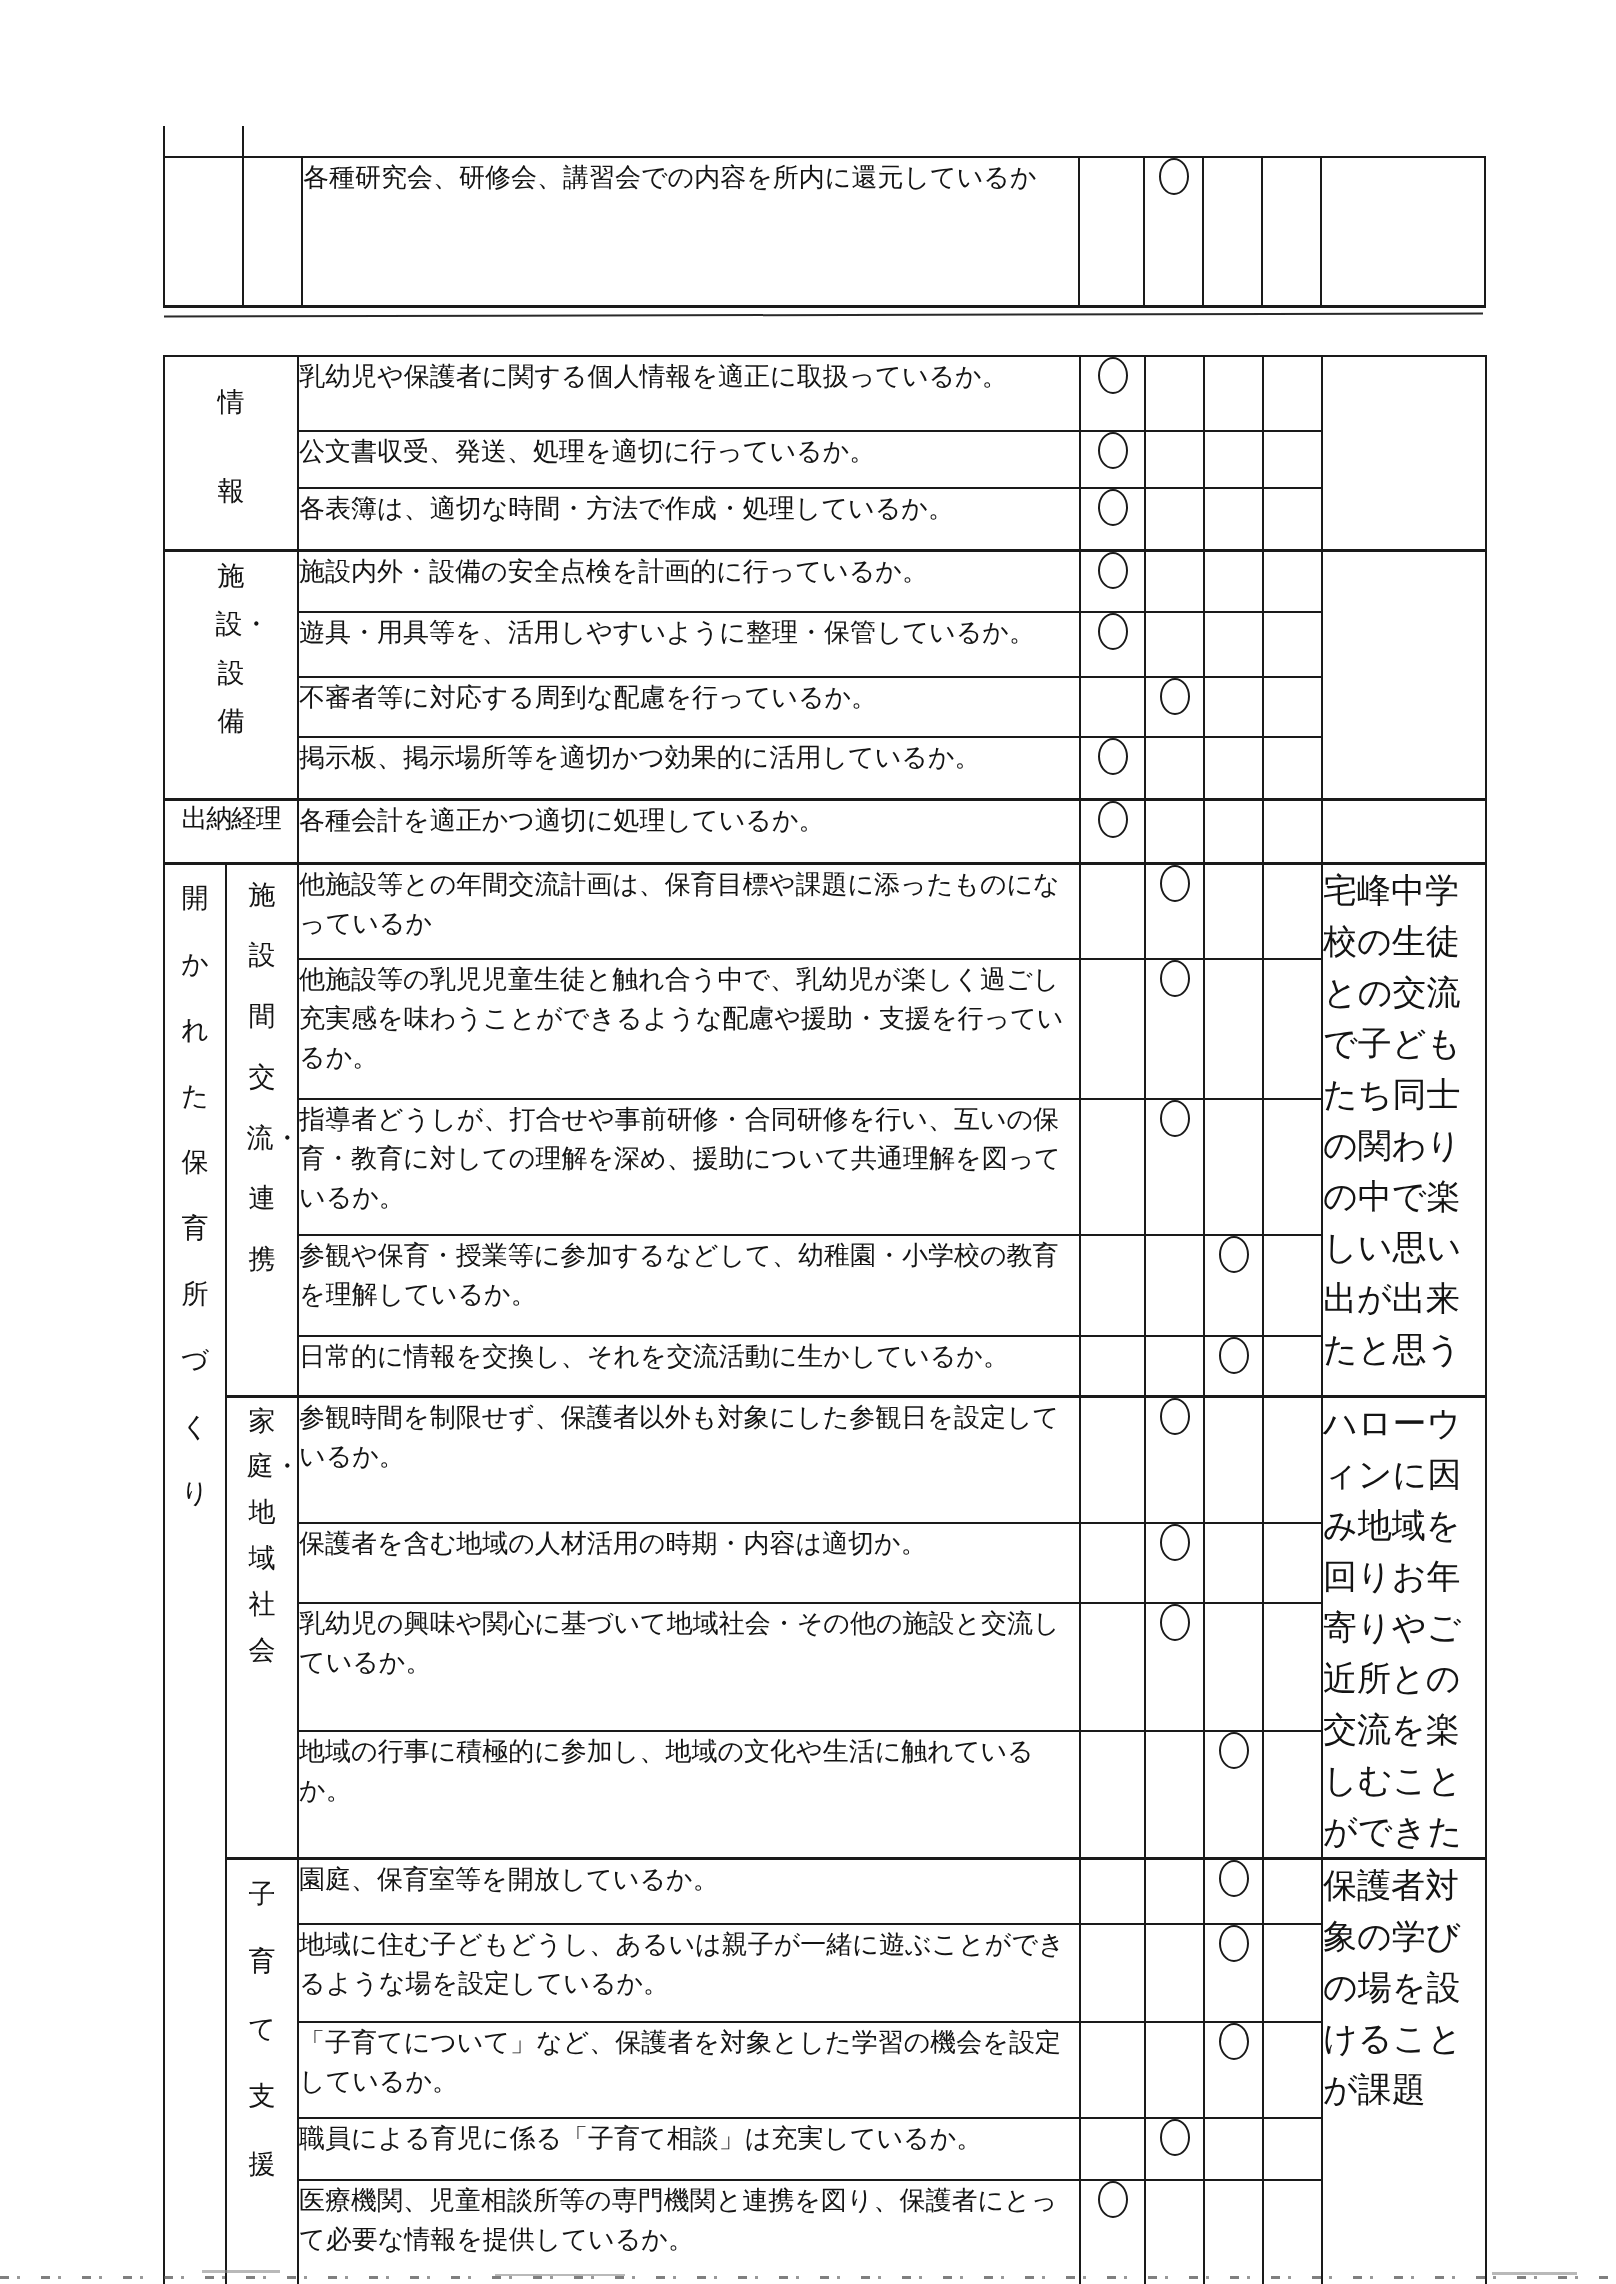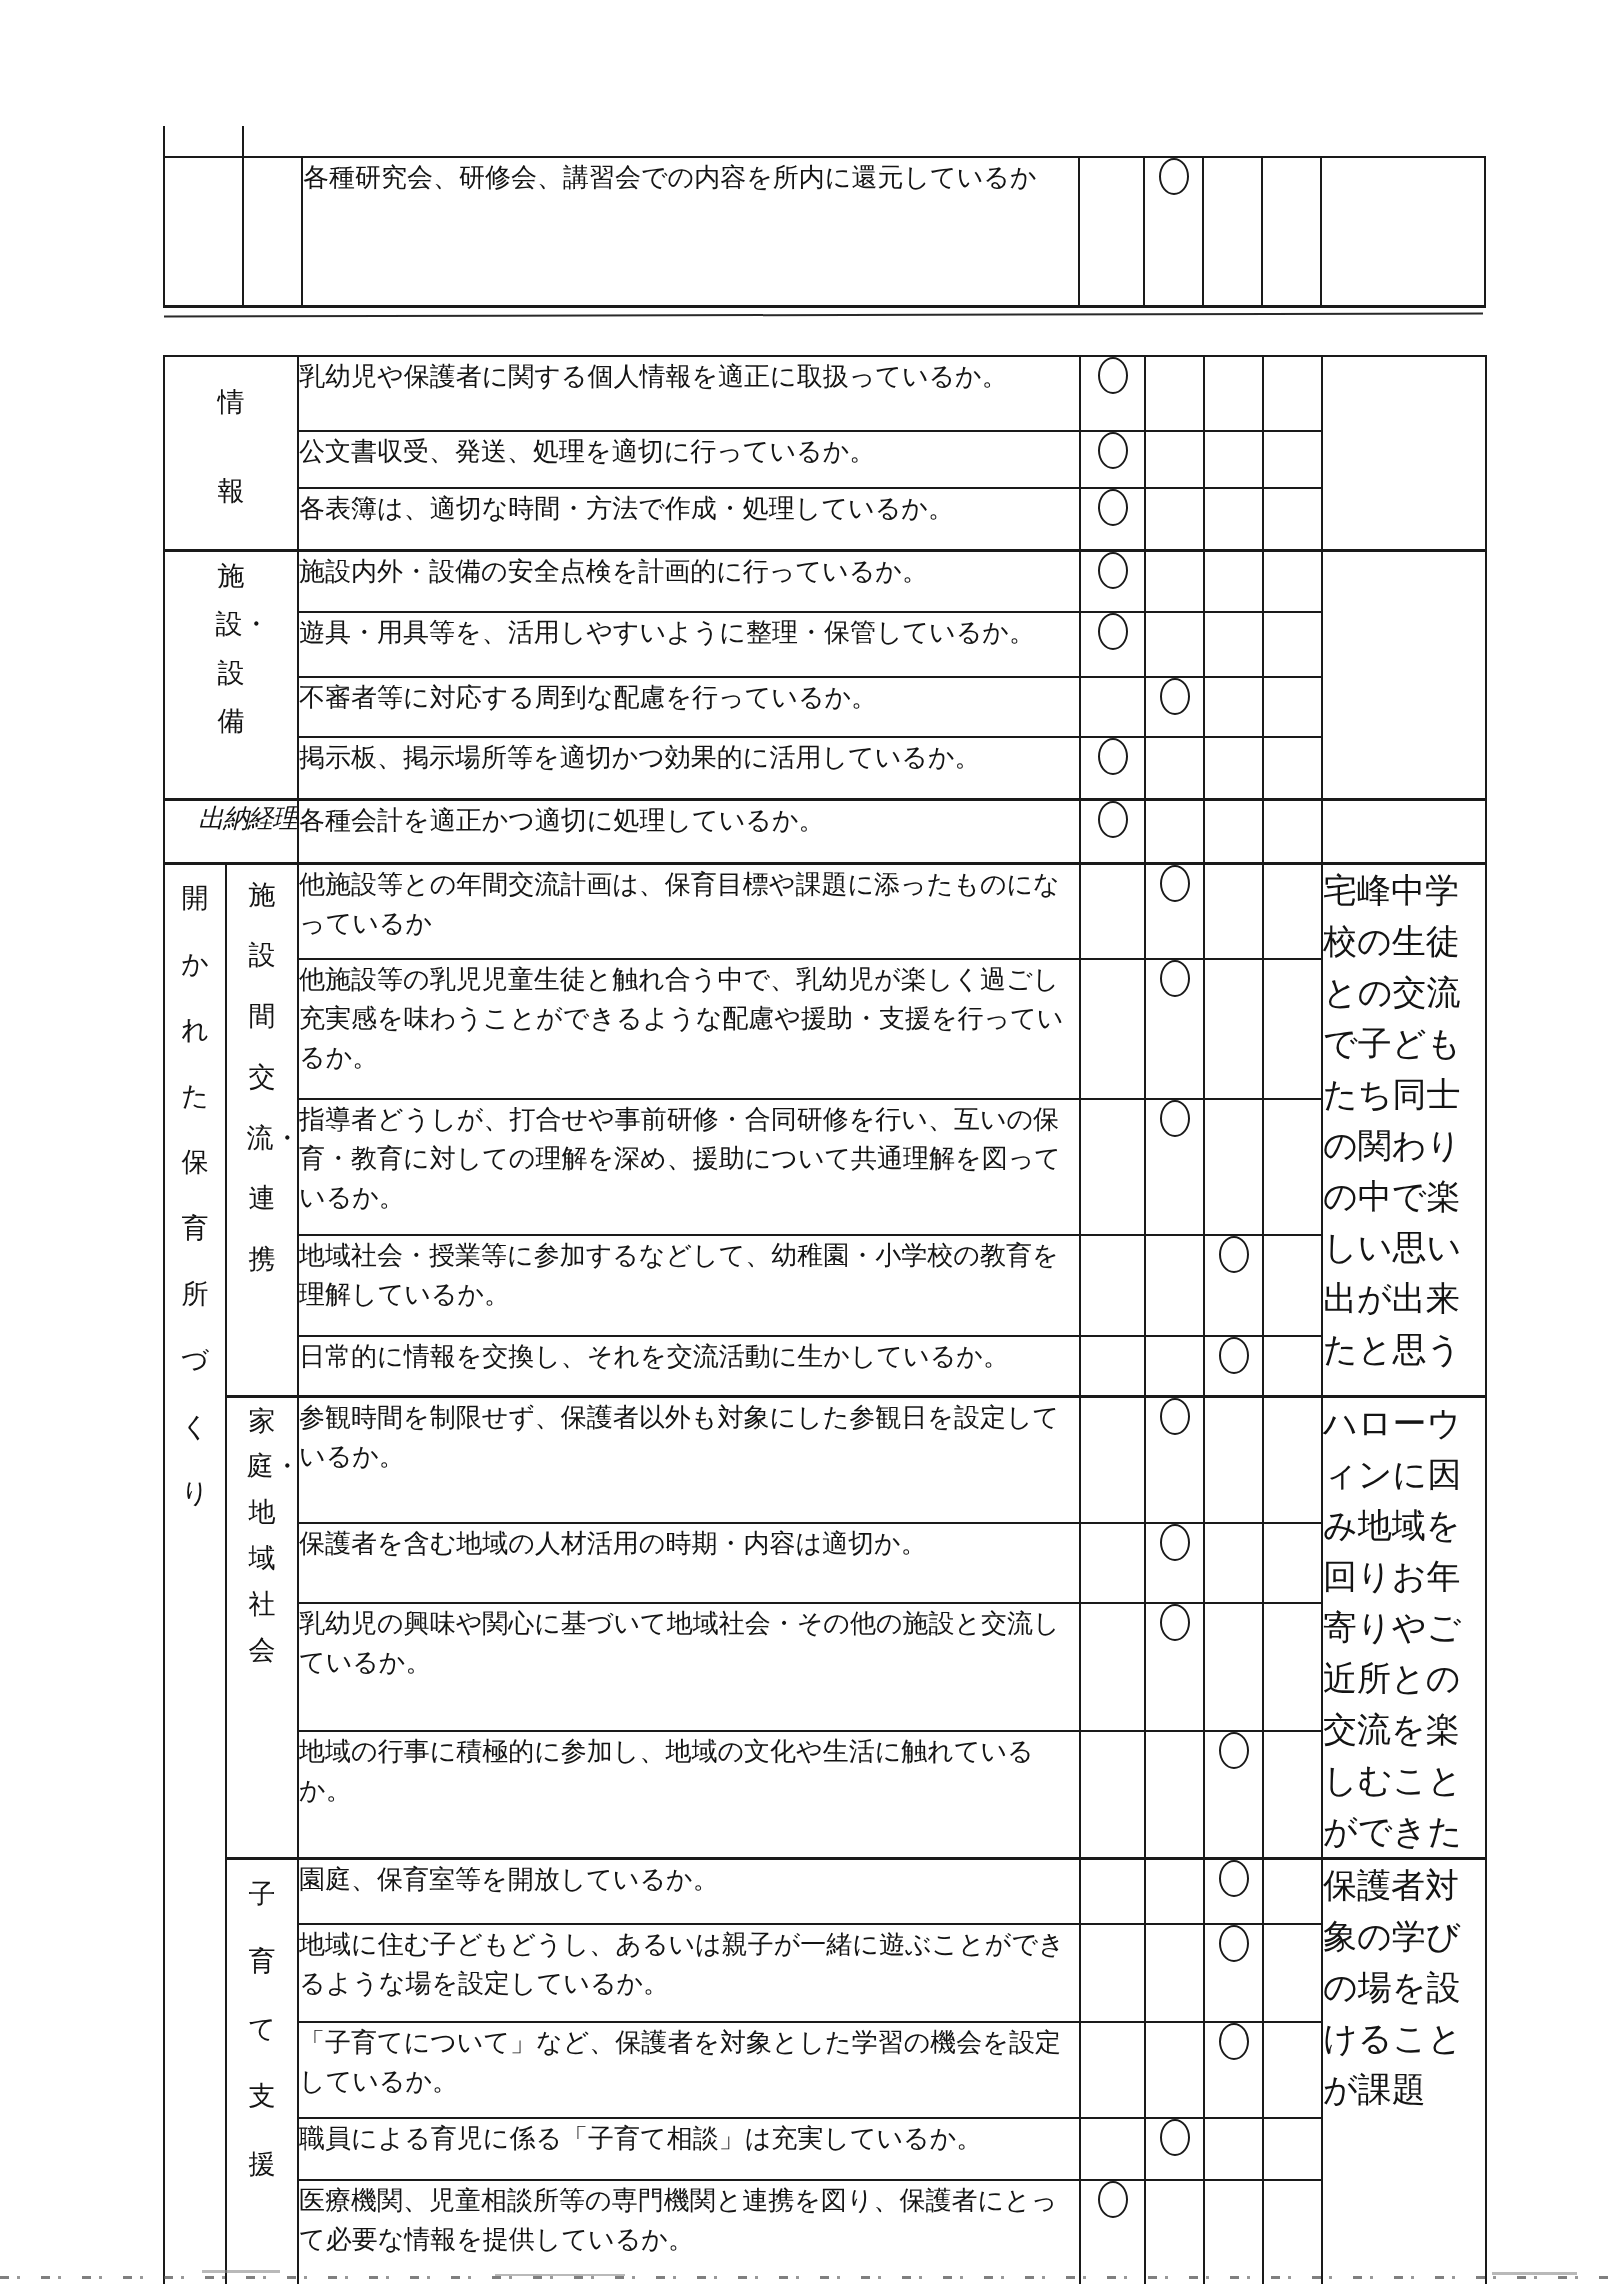--- a/index.html
+++ b/index.html
@@ -66,22 +66,22 @@
   td.v-fac .vlabel{line-height:1.8;}
   td.v-open{vertical-align:top;padding-top:34px;}
   td.v-open .vlabel{line-height:2.45;}
   td.v-sub0{vertical-align:top;padding-top:9px;}
   td.v-sub0 .vlabel{line-height:2.25;}
   td.v-sub1{vertical-align:top;padding-top:6.5px;}
   td.v-sub1 .vlabel{line-height:1.7;}
   td.v-sub2{vertical-align:top;padding-top:19.5px;}
   td.v-sub2 .vlabel{line-height:2.5;}
   td.cat-h{
-    vertical-align:middle;text-align:right;
-    font-size:26px;letter-spacing:-1.3px;font-style:italic;
+    vertical-align:middle;text-align:center;
+    font-size:26px;letter-spacing:-1.3px;
   }
 
   
   .stub-line{position:absolute;width:2px;background:#1a1a1a;}
   .ghost-line{position:absolute;height:2px;background:#2a2a2a;transform:rotate(-0.12deg);}
   .edge-noise{
     position:absolute;left:0;bottom:5.2px;width:100%;height:2.6px;
     background:repeating-linear-gradient(90deg,
       #555 0px,#555 9px,transparent 9px,transparent 17px,
       #777 17px,#777 19.5px,transparent 19.5px,transparent 41px);
@@ -228,21 +228,21 @@
       <td class="rate"></td>
     </tr>
     <tr style="height:136px">
       <td class="q">指導者どうしが、打合せや事前研修・合同研修を行い、互いの保育・教育に対しての理解を深め、援助について共通理解を図っているか。</td>
       <td class="rate"></td>
       <td class="rate"><span class="circle"></span></td>
       <td class="rate"></td>
       <td class="rate"></td>
     </tr>
     <tr style="height:101px">
-      <td class="q">地域社会・授業等に参加するなどして、幼稚園・小学校の教育を理解しているか。</td>
+      <td class="q">参観や保育・授業等に参加するなどして、幼稚園・小学校の教育を理解しているか。</td>
       <td class="rate"></td>
       <td class="rate"></td>
       <td class="rate"><span class="circle"></span></td>
       <td class="rate"></td>
     </tr>
     <tr style="height:60px">
       <td class="q">日常的に情報を交換し、それを交流活動に生かしているか。</td>
       <td class="rate"></td>
       <td class="rate"></td>
       <td class="rate"><span class="circle"></span></td>

